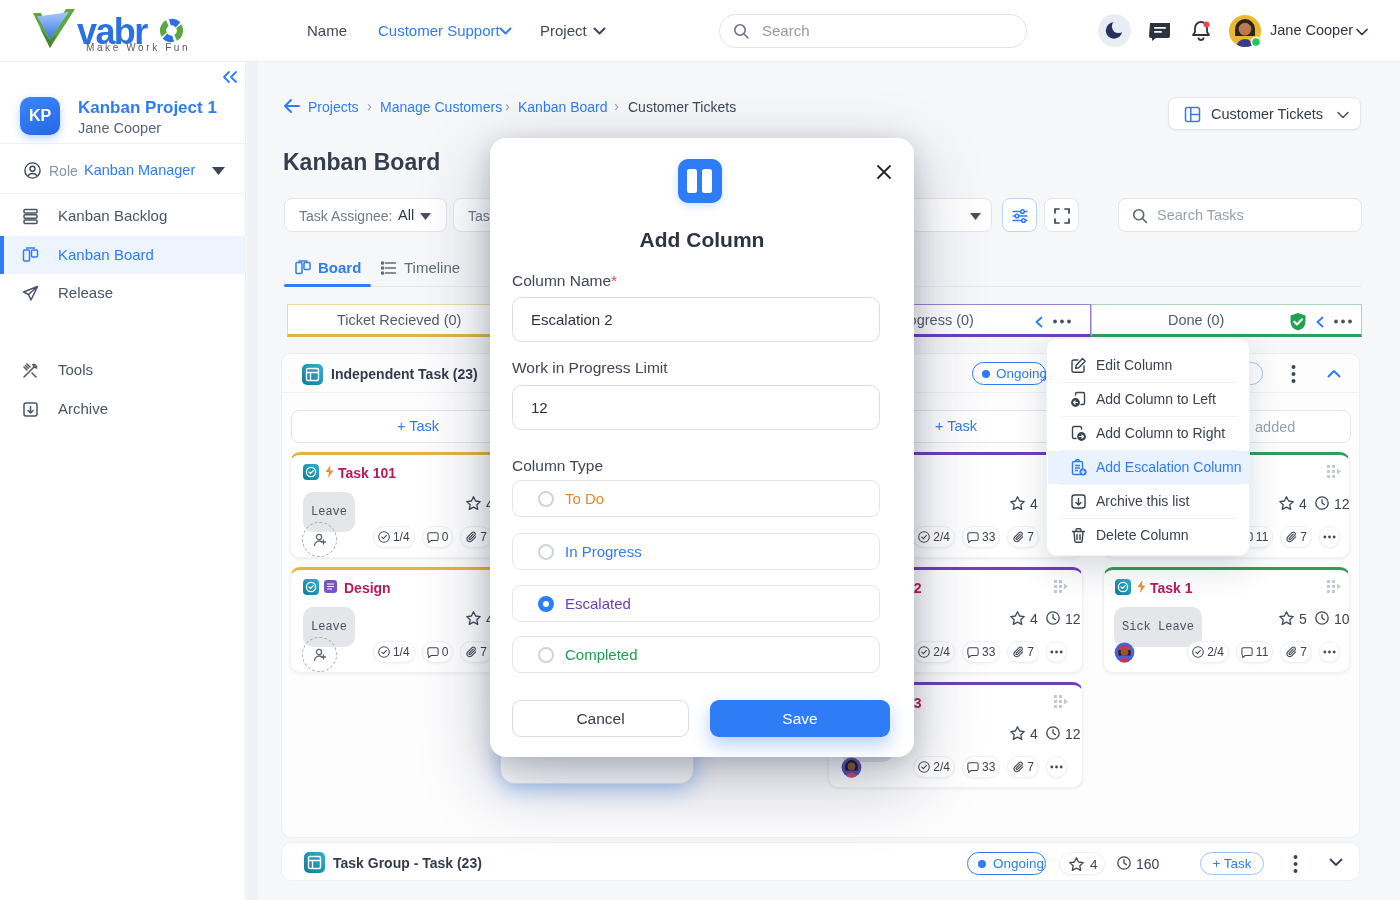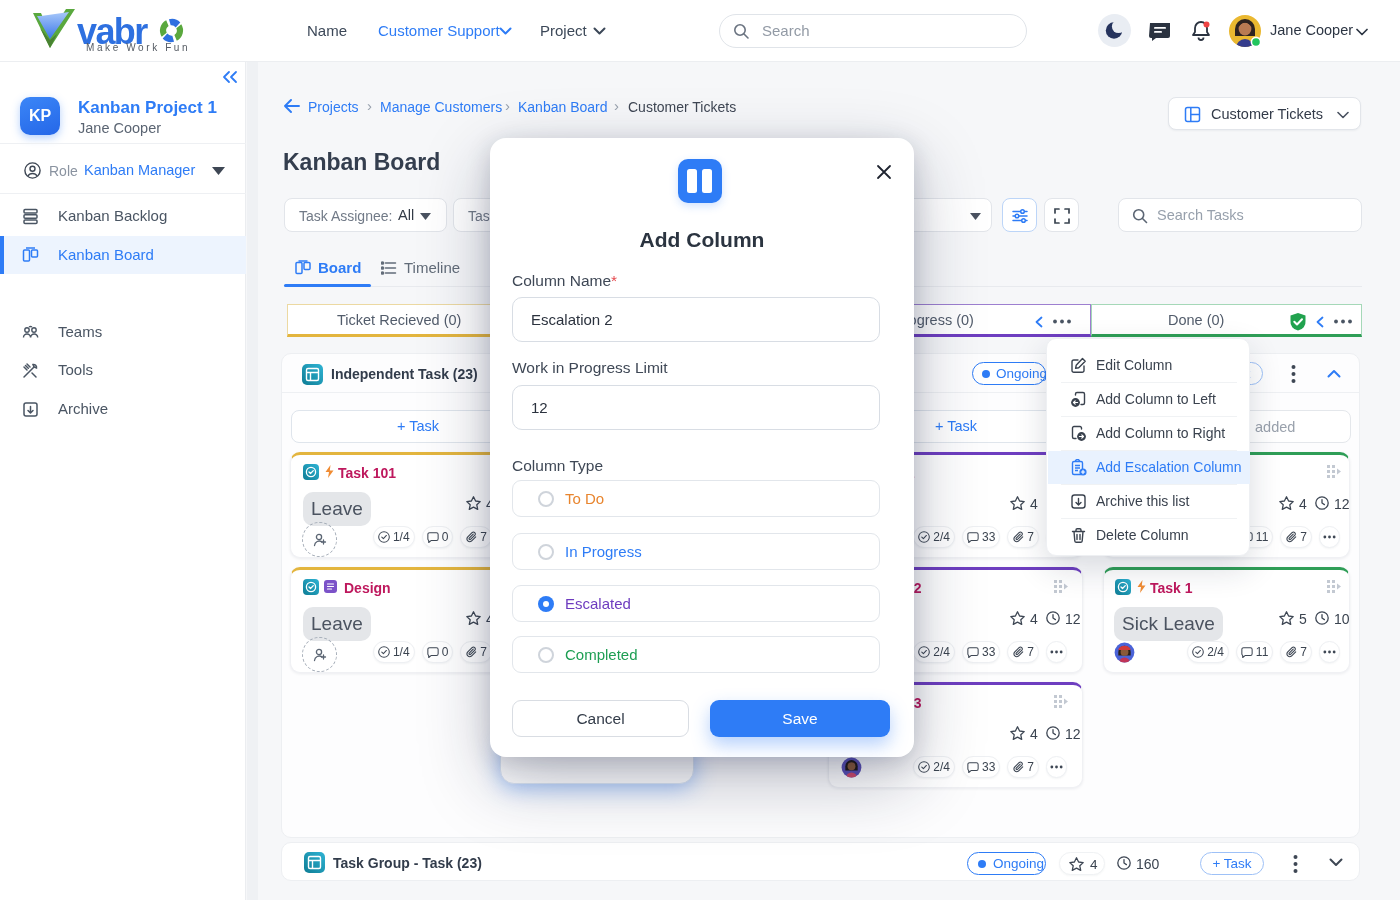--- a/index.html
+++ b/index.html
@@ -50,21 +50,21 @@
 .cname { position:absolute; left:47px; top:10px; font-size:14px; font-weight:700; color:#be185d; }
 .cnum { position:absolute; top:41px; font-size:14px; color:#3b4450; }
 .dotp { position:absolute; left:11px; top:67px; width:35px; height:35px; border:1.5px dashed #a5adb8; border-radius:50%; }
 .prow { position:absolute; top:71px; display:flex; gap:7px; }
 .pill { display:inline-flex; align-items:center; gap:3px; background:#fff;
   border:1px solid #eef0f3; border-radius:11px; height:22px; padding:0 4px;
   font-size:12px; color:#3b4450; box-shadow:0 1px 2px rgba(25,39,60,.05); }
 .pill svg { width:12px; height:12px; }
 .pill svg.wdots { width:13px; height:4px; }
 .tag { display:inline-block; background:#e4e6e9; color:#4b5360; border-radius:10px;
-  font-size:19px; padding:6px 8px; }
+  font-size:12px; padding:13px 8px;font-family:Liberation Mono, monospace; }
 
 
 #menu { position:absolute; left:1046px; top:338px; width:204px; height:218px; background:#fff;
   border:1px solid #eef0f3; border-radius:10px; z-index:50;
   box-shadow:0 12px 32px rgba(25,39,60,.16); }
 .mi { position:absolute; left:1px; width:202px; height:33px; font-size:14px; color:#3a424e; }
 .mi .t { position:absolute; left:48px; top:8px; }
 .mi .i { position:absolute; left:22px; top:8px; width:17px; height:17px; }
 .midiv { position:absolute; left:14px; width:176px; height:1px; background:#f0f2f4; }
 .mi.hl { background:#e9f2fe; }
@@ -737,30 +737,27 @@
   <div class="mitem mactive" style="top:174px">
       <svg class="ic" viewBox="0 0 17 17">
         <g stroke="#2e7cf6" stroke-width="1.5" fill="none">
           <rect x="1.5" y="3" width="6" height="11" rx="1"></rect>
           <rect x="9.5" y="3" width="6" height="7" rx="1"></rect>
           <path d="M4 1 h9"></path>
         </g>
       </svg>
       <span class="lbl">Kanban Board</span>
     </div>
-  <div class="mitem" style="top:251px">
+  <div class="mitem" style="top:212px">
       <svg class="ic" viewBox="0 0 17 17">
-        <g stroke="#4a5563" stroke-width="1.4" fill="none">
-          <circle cx="5" cy="6" r="2.2"></circle>
-          <circle cx="12" cy="6" r="2.2"></circle>
-          <path d="M1.5 13.5 a3.5 3.5 0 0 1 7 0 M8.7 13.5 a3.5 3.5 0 0 1 7 0"></path>
-          <path d="M7 3 a2.6 2.6 0 0 1 3 0"></path>
-        </g>
-      </svg>
-      <span class="lbl">Teams</span>
+        <g stroke="#4a5563" stroke-width="1.5" fill="none" stroke-linejoin="round">
+          <path d="M15.5 1.5 L1.5 7 L6.5 9.5 L15.5 1.5 L9 15 L6.5 9.5"></path>
+        </g>
+      </svg>
+      <span class="lbl">Release</span>
     </div>
   <div class="mitem" style="top:289px">
       <svg class="ic" viewBox="0 0 17 17">
         <g stroke="#4a5563" stroke-width="1.5" fill="none" stroke-linecap="round">
           <path d="M2 15 L12 5"></path>
           <path d="M11 2.5 a3 3 0 0 1 3.5 3.5 l-2.5 -1 Z"></path>
           <path d="M5 15 L15 5" opacity=".01"></path>
           <path d="M2 5 l3 3 M5 2 l3 3 M3.5 3.5 l2.8 2.8"></path>
           <path d="M10 11 l4 4"></path>
         </g>

